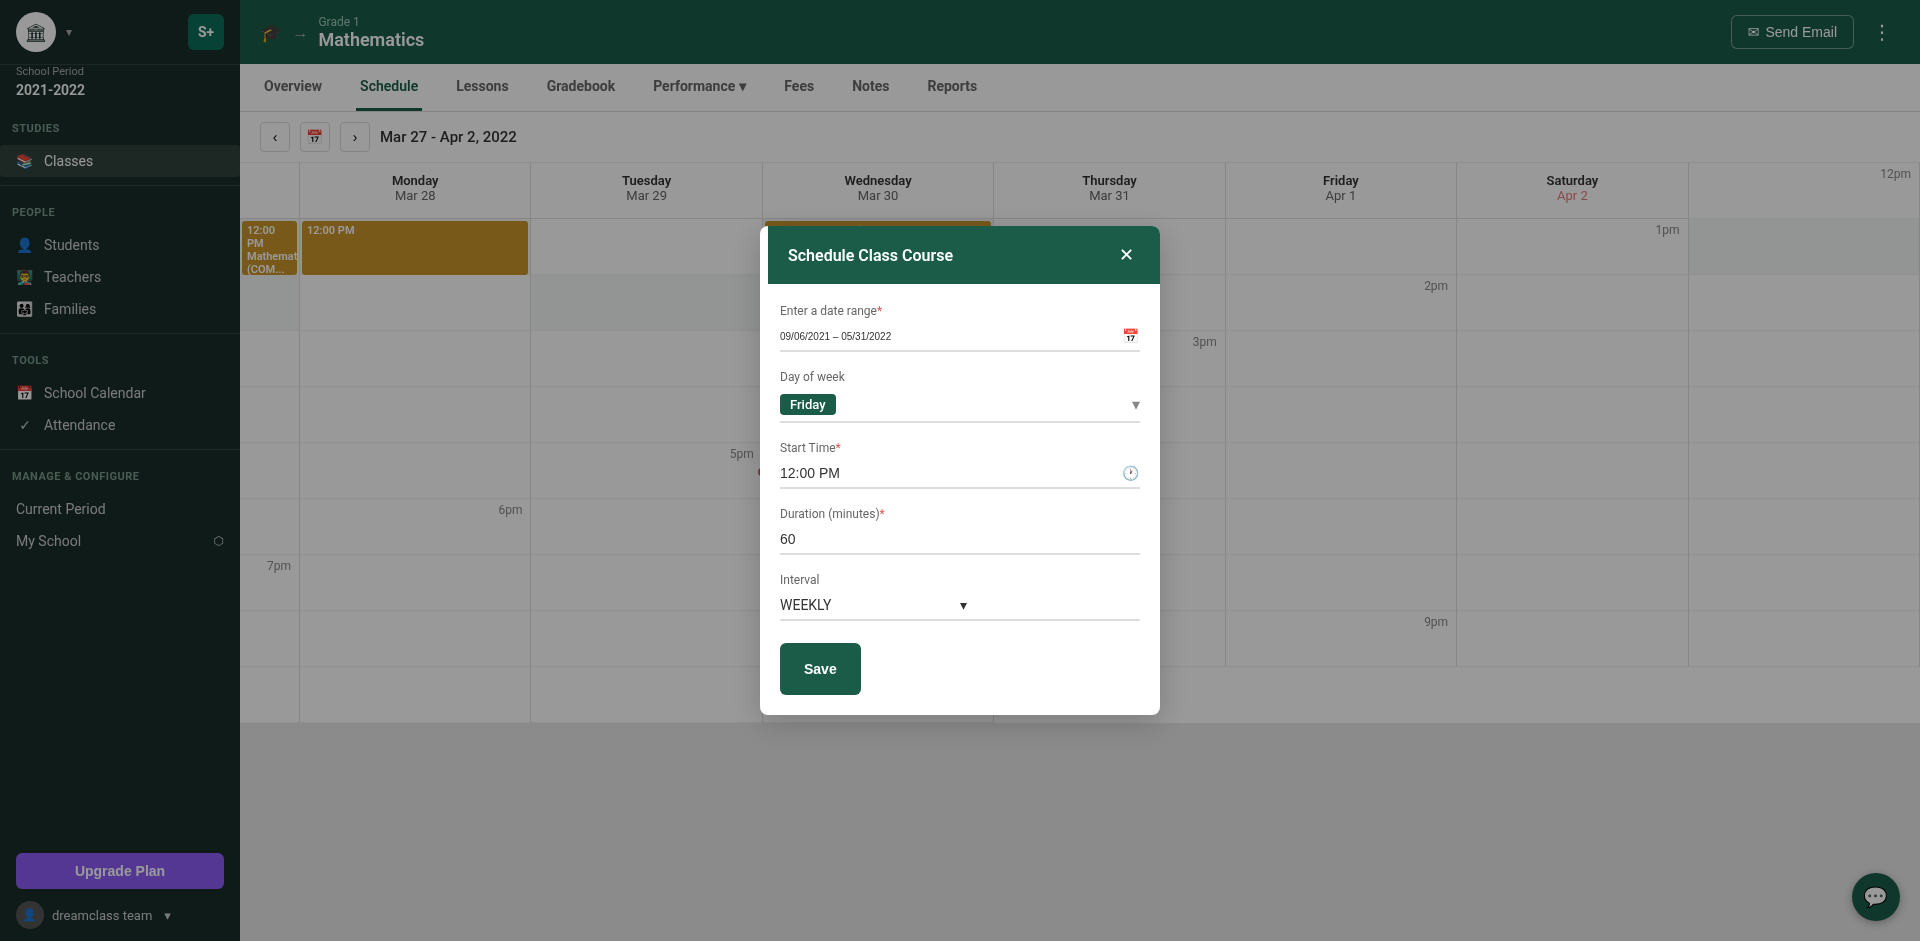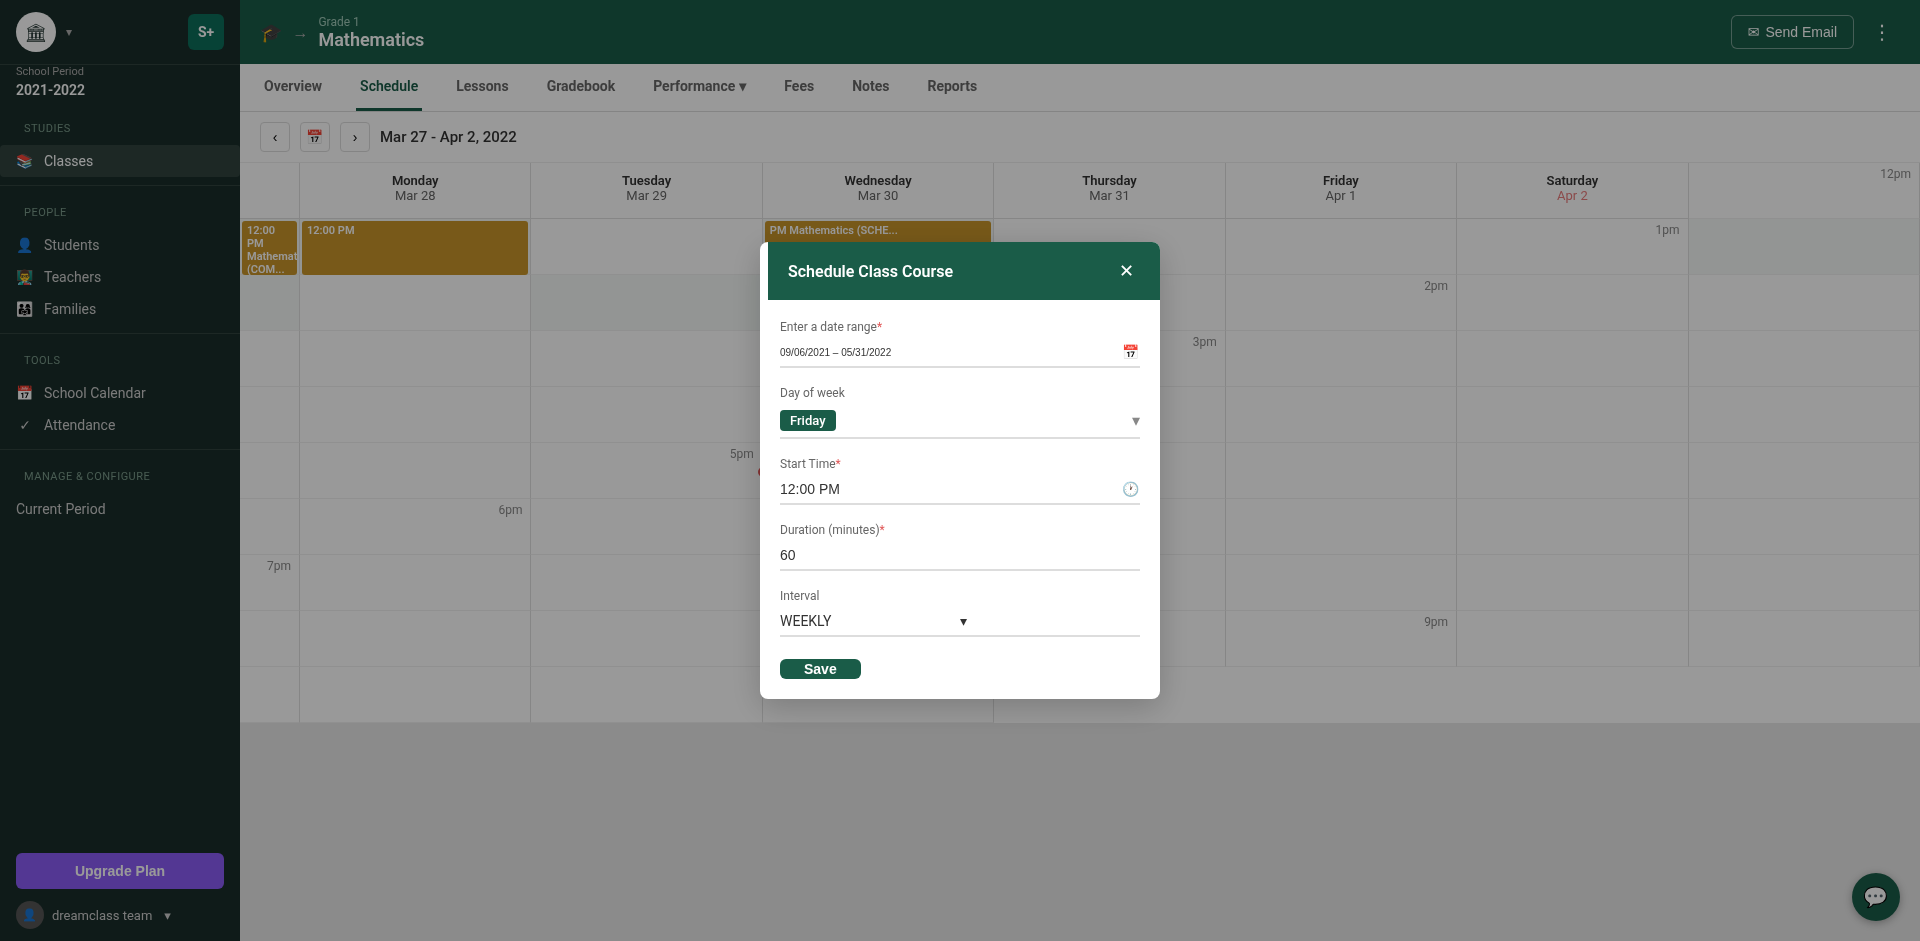--- a/index.html
+++ b/index.html
@@ -35,21 +35,22 @@
     .current-class-badge {
       background: #0d6e5a;
       color: #fff;
       width: 36px; height: 36px;
       border-radius: 6px;
       display: flex; align-items: center; justify-content: center;
       font-weight: bold; font-size: 14px;
       margin-left: auto;
     }
     .sidebar-section {
-      padding: 12px 24px 4px;
+      padding: 12px 12px 4px;
+      font-weight: bold;
     }
     .sidebar-section-label {
       font-size: 11px;
       color: #7a9a8a;
       text-transform: uppercase;
       letter-spacing: 0.5px;
       margin-bottom: 6px;
     }
     .sidebar-period {
       font-size: 11px;
@@ -350,21 +351,21 @@
       align-items: center;
       border-bottom: 2px solid #ddd;
       padding: 6px 0;
     }
     .form-select span { flex: 1; font-size: 14px; color: #333; }
     .save-btn {
       background: #1a5c48;
       color: #fff;
       border: none;
       border-radius: 6px;
-      padding: 2px 24px;
+      padding: 18px 24px;
       font-size: 14px;
       font-weight: 600;
       cursor: pointer;
       margin-top: 4px;
     }
 
     
     .chat-bubble {
       position: fixed;
       bottom: 20px;
@@ -433,20 +434,24 @@
     <span>Attendance</span>
   </div>
 
   <div class="sidebar-divider"></div>
 
   <div class="sidebar-section">
     <div class="sidebar-section-label">Manage &amp; Configure</div>
   </div>
   <div class="sidebar-item">
     <span>Current Period</span>
+  </div>
+  <div class="sidebar-item">
+    <span>My School</span>
+    <span style="margin-left:auto;font-size:12px;">⬡</span>
   </div>
 
   <div class="sidebar-bottom">
     <button class="upgrade-btn">Upgrade Plan</button>
     <div class="user-row">
       <div class="user-avatar">👤</div>
       <span>dreamclass team</span>
       <span style="margin-left:4px;">▾</span>
     </div>
   </div>

